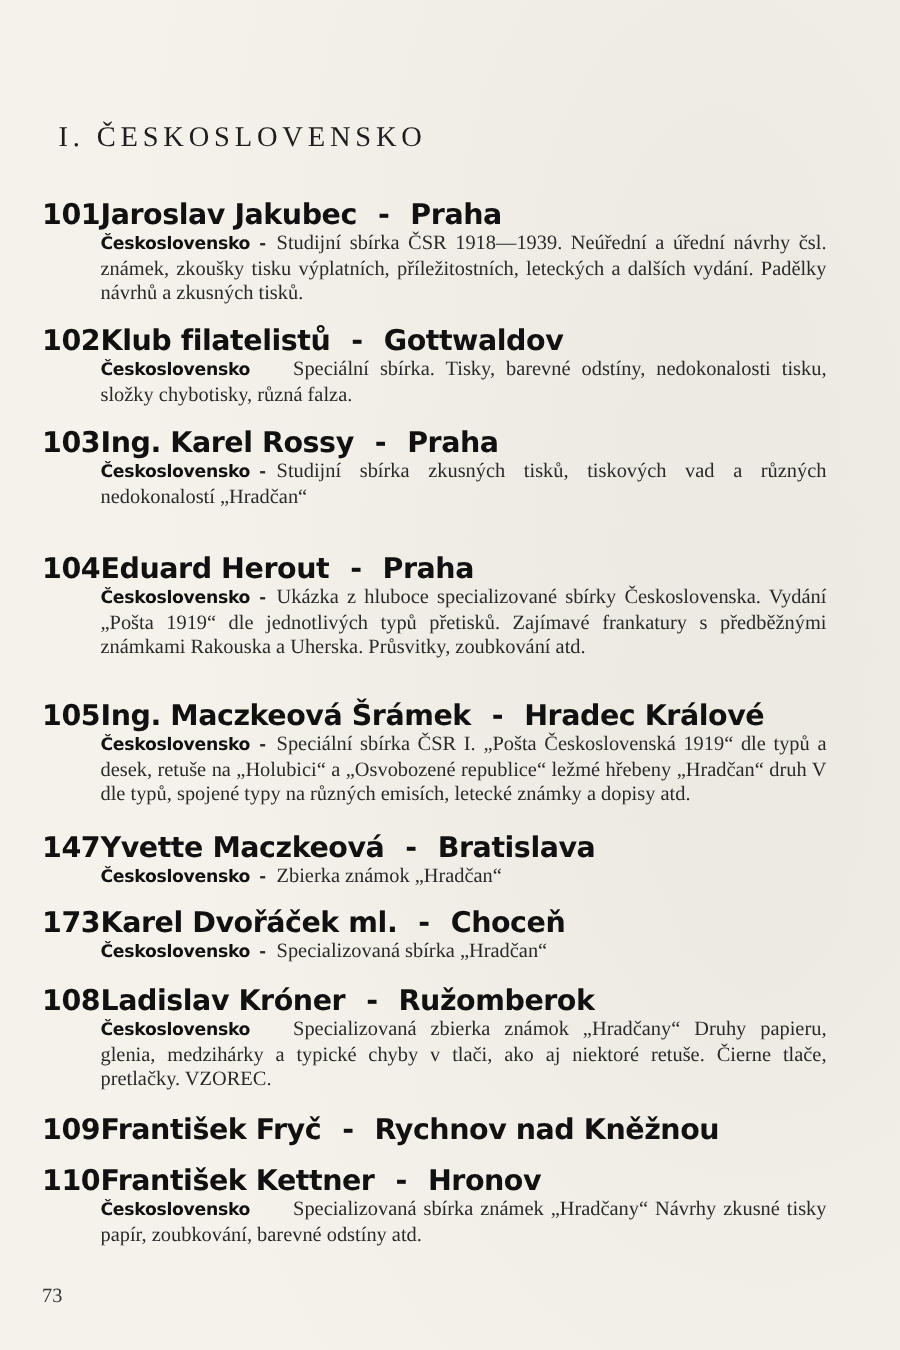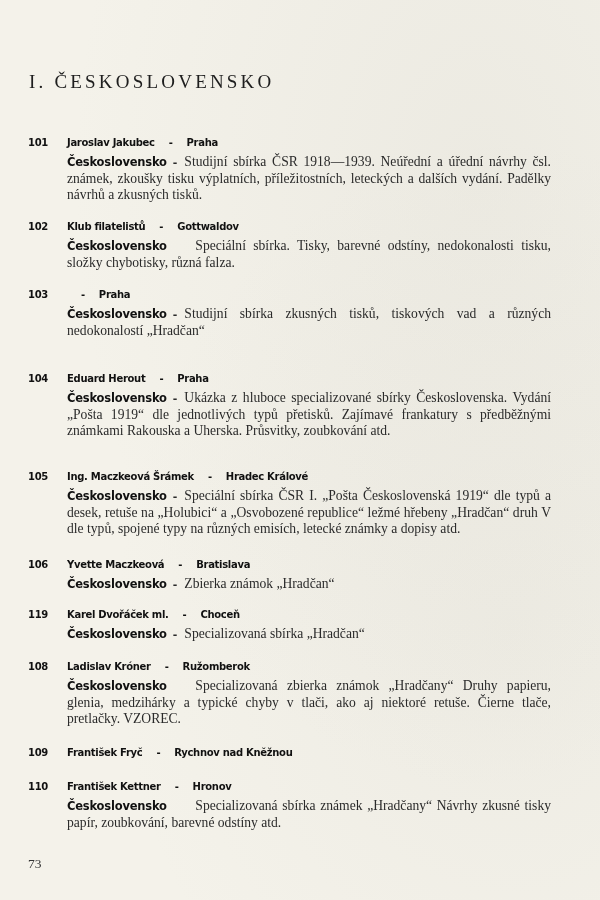--- a/index.html
+++ b/index.html
@@ -24,38 +24,38 @@
         #f4f2ea;
     }
     .section-title {
       position: absolute;
       left: 28px;
       top: 70px;
       font-family: "Liberation Serif", serif;
       font-size: 19px;
       letter-spacing: 3.2px;
       color: #1e1e1e;
-      margin: 1px;
+      margin: 11px;
       font-weight: normal;
     }
     .entries {
       position: absolute;
       left: 28px;
       top: 133px;
       width: 530px;
     }
     .entry {
       position: relative;
     }
     .entry-head {
       display: flex;
       align-items: baseline;
       font-family: "DejaVu Sans", sans-serif;
       font-weight: bold;
-      font-size: 10px;
+      font-size: 19px;
       line-height: 20px;
       color: #111;
       letter-spacing: -0.3px;
     }
     .entry-num {
       width: 39px;
       flex: 0 0 39px;
     }
     .entry-name {
       white-space: nowrap;
@@ -131,20 +131,21 @@
         <span class="entry-city">Gottwaldov</span>
       </div>
       <div class="entry-body">
         <span class="entry-country">Československo</span><span class="entry-sep blank">-</span><span>Speciální sbírka. Tisky, barevné odstíny, nedokonalosti tisku, složky chybotisky, různá falza.</span>
       </div>
     </div>
 
     <div class="entry" style="margin-bottom:30px;">
       <div class="entry-head">
         <span class="entry-num">103</span>
+        <span class="entry-name">Ing. Karel Rossy</span>
         <span class="entry-dash">-</span>
         <span class="entry-city">Praha</span>
       </div>
       <div class="entry-body">
         <span class="entry-country">Československo</span><span class="entry-sep">-</span><span>Studijní sbírka zkusných tisků, tiskových vad a různých nedokonalostí „Hradčan“</span>
       </div>
     </div>
 
     <div class="entry" style="margin-bottom:28px;">
       <div class="entry-head">
@@ -165,33 +166,33 @@
         <span class="entry-dash">-</span>
         <span class="entry-city">Hradec Králové</span>
       </div>
       <div class="entry-body">
         <span class="entry-country">Československo</span><span class="entry-sep">-</span><span>Speciální sbírka ČSR I. „Pošta Československá 1919“ dle typů a desek, retuše na „Holubici“ a „Osvobozené republice“ ležmé hřebeny „Hradčan“ druh V dle typů, spojené typy na různých emisích, letecké známky a dopisy atd.</span>
       </div>
     </div>
 
     <div class="entry" style="margin-bottom:12px;">
       <div class="entry-head">
-        <span class="entry-num">106</span>
+        <span class="entry-num">147</span>
         <span class="entry-name">Yvette Maczkeová</span>
         <span class="entry-dash">-</span>
         <span class="entry-city">Bratislava</span>
       </div>
       <div class="entry-body">
         <span class="entry-country">Československo</span><span class="entry-sep">-</span><span>Zbierka známok „Hradčan“</span>
       </div>
     </div>
 
     <div class="entry" style="margin-bottom:14px;">
       <div class="entry-head">
-        <span class="entry-num">119</span>
+        <span class="entry-num">173</span>
         <span class="entry-name">Karel Dvořáček ml.</span>
         <span class="entry-dash">-</span>
         <span class="entry-city">Choceň</span>
       </div>
       <div class="entry-body">
         <span class="entry-country">Československo</span><span class="entry-sep">-</span><span>Specializovaná sbírka „Hradčan“</span>
       </div>
     </div>
 
     <div class="entry" style="margin-bottom:16px;">

